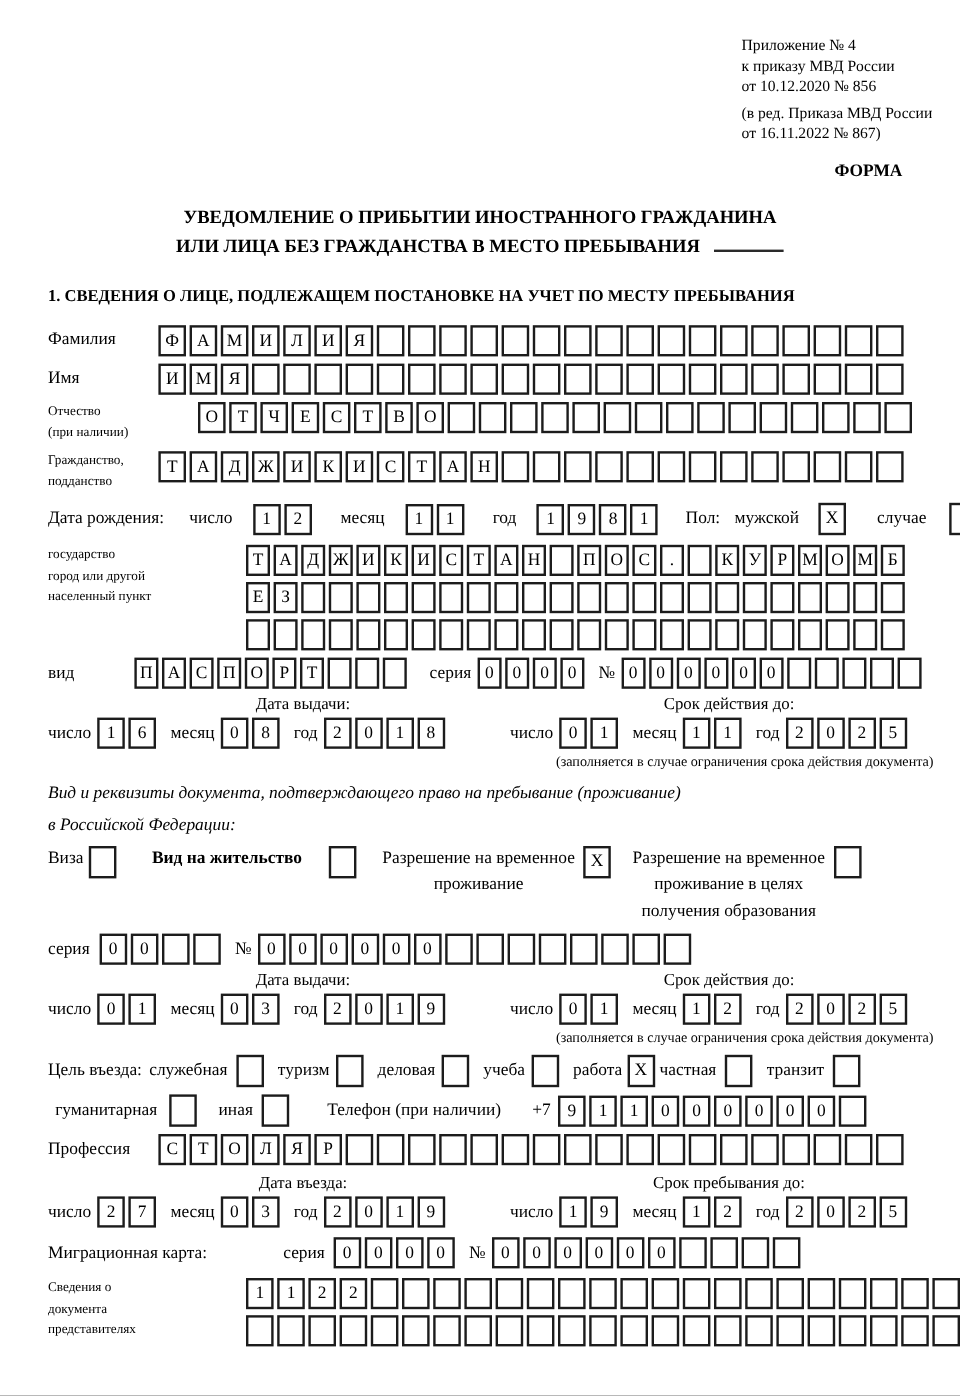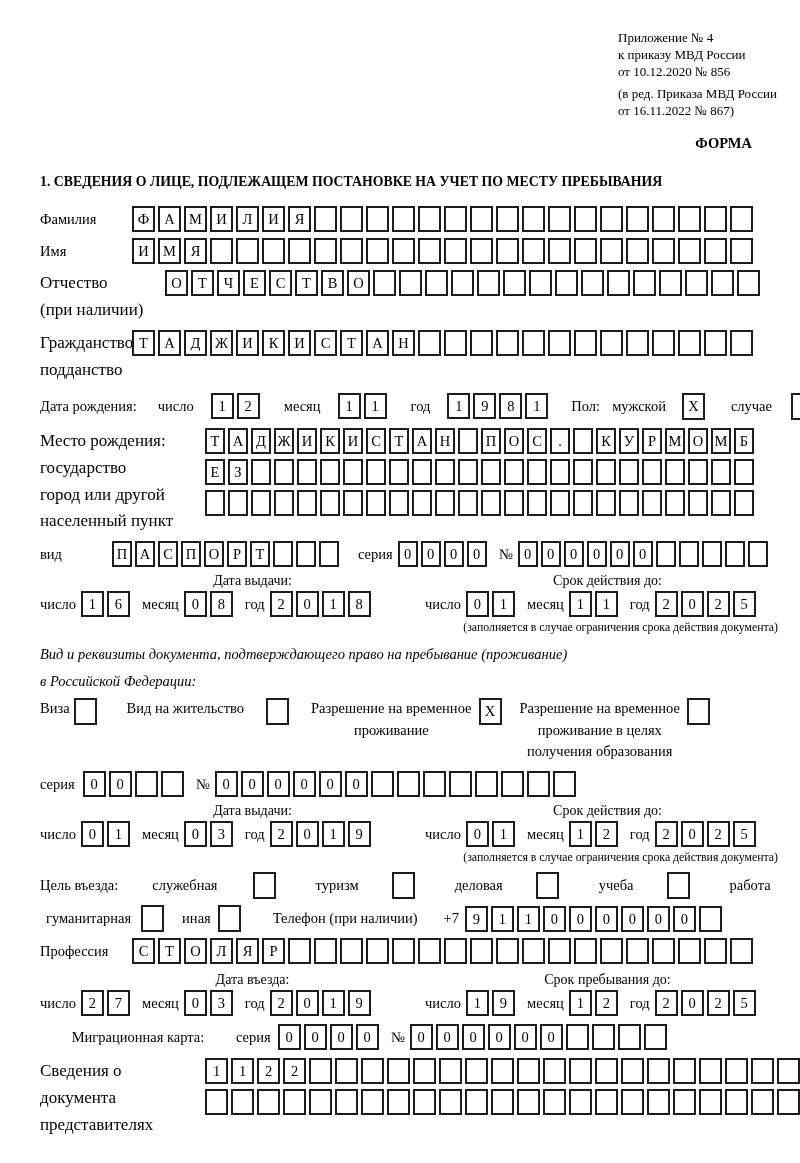--- a/index.html
+++ b/index.html
@@ -9,21 +9,21 @@
   .annex{margin-left:578px;font-size:13px;line-height:1.3;}
   .amend{margin-top:5px;}
   .forma{text-align:right;margin:16px 38px 0 0;font-weight:bold;font-size:14.5px;}
   .title{text-align:center;font-weight:bold;font-size:15.5px;line-height:1.5;margin:18px 30px 0 0;}
   .title-underline{display:inline-block;width:58px;border-bottom:2px solid #2a2a2a;margin-left:12px;}
   .sec-heading{font-weight:bold;font-size:13.8px;margin-top:22px;}
   .frow{display:flex;align-items:center;margin-top:6px;}
   .frow.top{align-items:flex-start;}
   .flabel{font-size:14.5px;flex:none;}
   .w90{width:92px;} .w115{width:125px;} .w95{width:92px;} .w165{width:165px;}
-  .lblock{font-size:17px;flex:none;}
+  .lblock{font-size:11px;flex:none;}
   .lblock div{line-height:1.58;}
   .cells{display:flex;flex:none;}
   .cell{width:19px;height:22px;border:2px solid #1c1c1c;margin-right:3px;text-align:center;
         font-size:14.5px;line-height:22px;flex:none;background:#fff;}
   .cells.sm .cell{width:16px;margin-right:3px;}
   .stack{display:flex;flex-direction:column;gap:5px;}
   .dlab{font-size:14.5px;margin:0 5px 0 9px;flex:none;}
   .dlab.first{margin-left:0;}
   .cbx{width:19px;height:23px;border:2px solid #1c1c1c;text-align:center;font-size:14.5px;
        line-height:23px;flex:none;margin-left:7px;background:#fff;}
@@ -31,21 +31,21 @@
   .date-pair{display:flex;margin-top:6px;}
   .dcol-l{width:385px;flex:none;} .dcol-r{flex:1;}
   .date-title{font-size:14px;margin-bottom:2px;text-align:center;}
   .dcol-l .date-title{padding-left:40px;}
   .date-row{display:flex;align-items:center;}
   .note{text-align:right;font-size:11.8px;margin-top:3px;padding-right:12px;}
   .intro{font-size:14.5px;line-height:1.85;margin-top:6px;font-style:italic;}
   .opt-row{display:flex;align-items:flex-start;margin-top:3px;}
   .opt{display:flex;align-items:flex-start;flex:none;}
   .opt-lines{font-size:14.5px;line-height:1.5;text-align:center;}
-  .gap30{margin-left:30px;} .gap22{margin-left:22px;} .gap18{margin-left:18px;}
+  .gap30{margin-left:30px;font-weight:bold;} .gap22{margin-left:22px;} .gap18{margin-left:18px;}
   .plab{font-size:14.5px;flex:none;margin-left:12px;}
   .plab.first{margin-left:6px;}
   .indent75{margin-left:75px;}
 </style>
 </head>
 <body>
 
 <div class="page">
 
   <div class="annex">
@@ -53,20 +53,24 @@
     <div>к приказу МВД России</div>
     <div>от 10.12.2020 № 856</div>
     <div class="amend">
       <div>(в ред. Приказа МВД России</div>
       <div>от 16.11.2022 № 867)</div>
     </div>
   </div>
 
   <div class="forma">ФОРМА</div>
 
+  <div class="title">
+    <div>УВЕДОМЛЕНИЕ О ПРИБЫТИИ ИНОСТРАННОГО ГРАЖДАНИНА</div>
+    <div><span>ИЛИ ЛИЦА БЕЗ ГРАЖДАНСТВА В МЕСТО ПРЕБЫВАНИЯ</span><span class="title-underline"></span></div>
+  </div>
 
   <div class="sec-heading">1. СВЕДЕНИЯ О ЛИЦЕ, ПОДЛЕЖАЩЕМ ПОСТАНОВКЕ НА УЧЕТ ПО МЕСТУ ПРЕБЫВАНИЯ</div>
 
   <div class="frow" style="margin-top:16px;">
     <span class="flabel w90">Фамилия</span>
     <span class="cells">
         <span class="cell">Ф</span>
         <span class="cell">А</span>
         <span class="cell">М</span>
         <span class="cell">И</span>
@@ -209,21 +213,20 @@
       </span>
     <span class="dlab" style="margin-left:8px;margin-right:0;">Пол:</span>
     <span class="flabel">мужской</span>
     <span class="cbx" style="margin-left:4px;">X</span>
     <span class="flabel" style="margin-left:14px;">случае</span>
     <span class="cbx">&nbsp;</span>
   </div>
 
   <div class="frow top" style="margin-top:8px;">
     <span class="lblock w165">
-      <div>Место рождения:</div>
       <div>государство</div>
       <div>город или другой</div>
       <div>населенный пункт</div>
     </span>
     <span class="stack">
       <span class="cells sm">
           <span class="cell">Т</span>
           <span class="cell">А</span>
           <span class="cell">Д</span>
           <span class="cell">Ж</span>
@@ -488,21 +491,21 @@
             <span class="cell">2</span>
             <span class="cell">0</span>
             <span class="cell">2</span>
             <span class="cell">5</span>
           </span>
       </div>
     </div>
   </div>
   <div class="note">(заполняется в случае ограничения срока действия документа)</div>
 
-  <div class="frow" style="margin-top:7px;gap:28px;">
+  <div class="frow" style="margin-top:7px;">
     <span class="flabel">Цель въезда:</span>
     <span class="plab first">служебная</span>
     <span class="cbx">&nbsp;</span>
     <span class="plab">туризм</span>
     <span class="cbx" style="margin-left:5px;">&nbsp;</span>
     <span class="plab">деловая</span>
     <span class="cbx" style="margin-left:5px;">&nbsp;</span>
     <span class="plab">учеба</span>
     <span class="cbx" style="margin-left:5px;">&nbsp;</span>
     <span class="plab">работа</span>
@@ -605,21 +608,21 @@
             <span class="cell">2</span>
             <span class="cell">0</span>
             <span class="cell">2</span>
             <span class="cell">5</span>
           </span>
       </div>
     </div>
   </div>
 
   <div class="frow" style="margin-top:8px;">
-    <span class="flabel" style="width:196px;text-align:center;">Миграционная карта:</span>
+    <span class="flabel" style="width:196px;">Миграционная карта:</span>
     <span class="dlab first" style="margin-right:7px;">серия</span>
     <span class="cells">
         <span class="cell">0</span>
         <span class="cell">0</span>
         <span class="cell">0</span>
         <span class="cell">0</span>
       </span>
     <span class="dlab">№</span>
     <span class="cells">
         <span class="cell">0</span>

